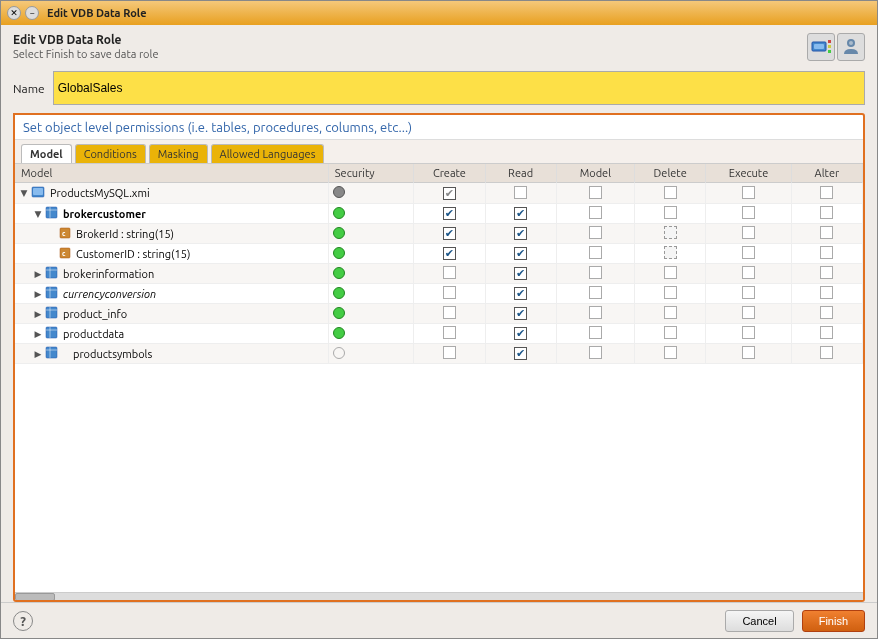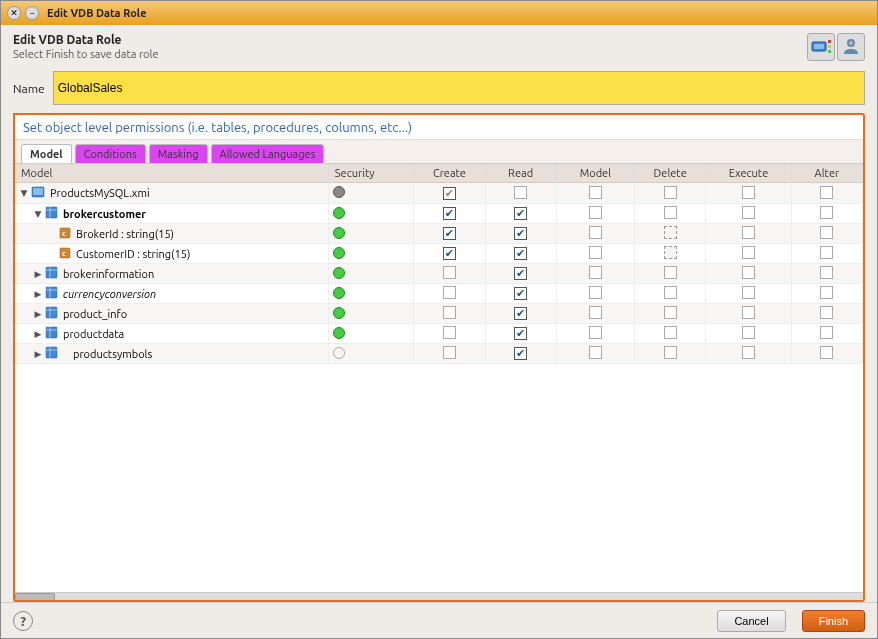--- a/index.html
+++ b/index.html
@@ -127,21 +127,21 @@
       border-bottom: 1px solid #ccc;
       background: #f5f0ec;
       flex-shrink: 0;
     }
     .inner-tab {
       padding: 3px 8px;
       font-size: 11px;
       border: 1px solid #bbb;
       border-bottom: none;
       cursor: pointer;
-      background: #d946ef;
+      background: #eab308;
       color: #333;
       margin-right: 3px;
       border-radius: 3px 3px 0 0;
     }
     .inner-tab.active {
       background: white;
       font-weight: bold;
     }
     .table-area {
       flex: 1;
@@ -236,21 +236,20 @@
       border-top: 1px solid #ccc;
       flex-shrink: 0;
     }
     .btn {
       padding: 4px 16px;
       font-size: 11px;
       border: 1px solid #aaa;
       background: linear-gradient(to bottom, #f5f5f5, #ddd);
       cursor: pointer;
       border-radius: 3px;
-      margin-left: 8px;
     }
     .btn-finish {
       background: linear-gradient(to bottom, #f08030, #d06010);
       color: white;
       border-color: #b04010;
     }
     .help-icon {
       width: 20px; height: 20px;
       border-radius: 50%;
       border: 1px solid #888;

